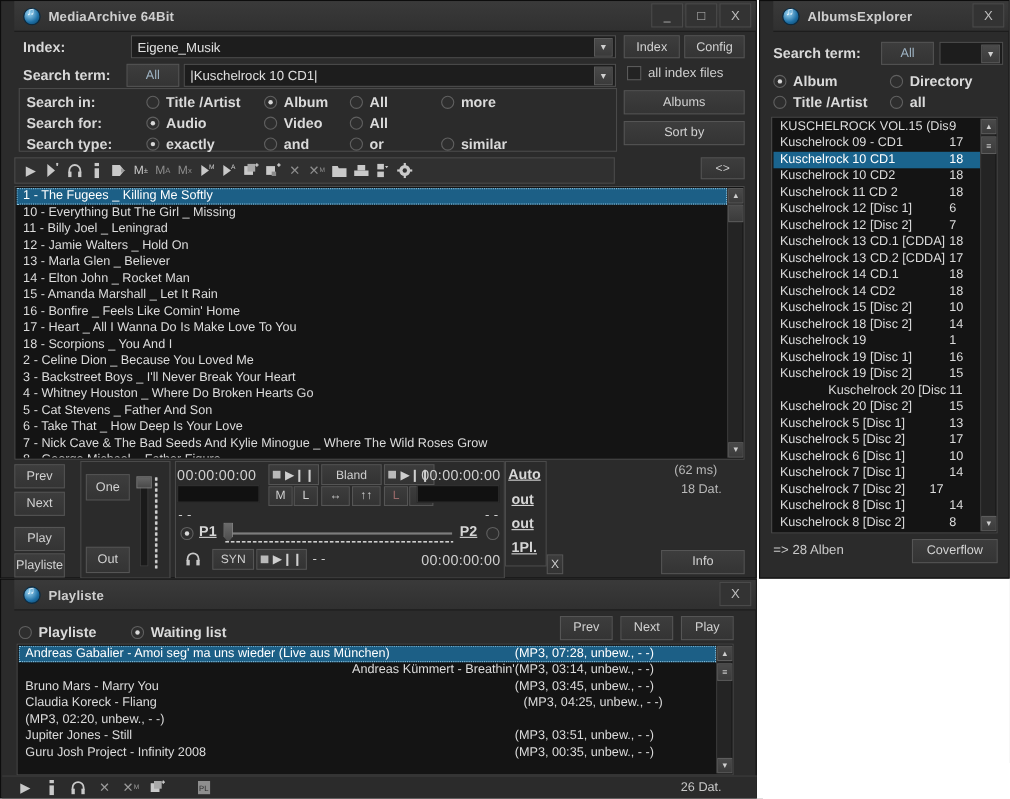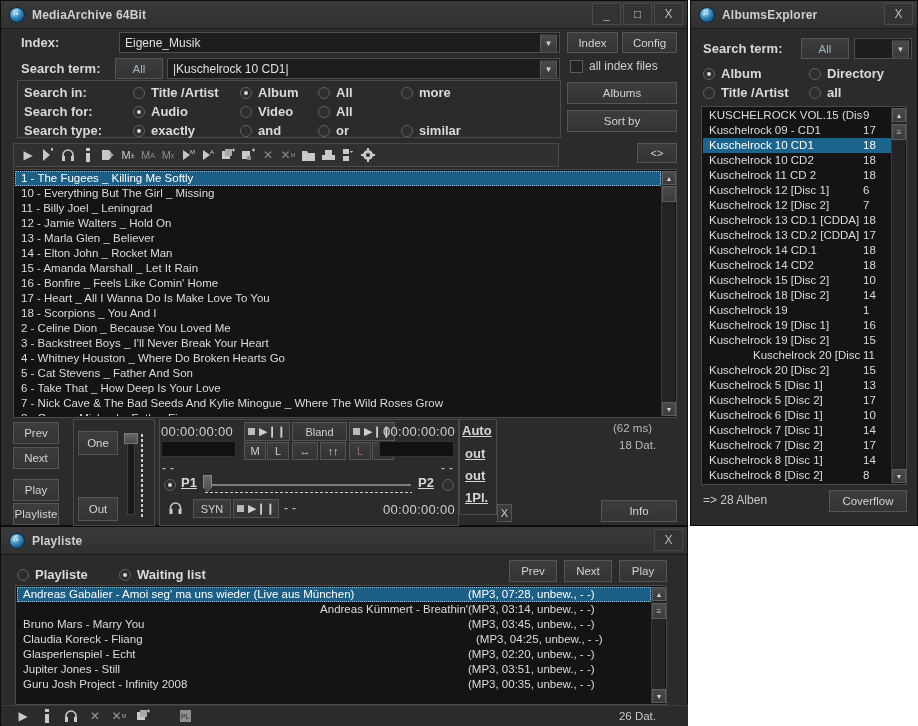--- a/index.html
+++ b/index.html
@@ -19,20 +19,21 @@
     background: #2b2b2b;
     border: 1px solid #0d0d0d;
   }
   .titlebar {
     height: 28px;
     background: linear-gradient(#3a3a3a, #303030);
     border-bottom: 1px solid #1c1c1c;
     display: flex; align-items: center;
     padding-left: 8px;
     position: relative;
+    margin-left: 12px;
   }
   .title-icon {
     width: 16px; height: 16px; border-radius: 50%;
     background: radial-gradient(circle at 35% 30%, #9fd8f5, #1d6fa5 60%, #0d3d5e);
     border: 1px solid #0b2a40;
     margin-right: 7px;
     flex: none;
     position: relative;
   }
   .title-icon::after {
@@ -583,21 +584,21 @@
             <span style="width: 22px; text-align: left; flex: 0 0 auto;">17</span>
           </div>
           <div class="row" style="display: flex; padding-right: 6px;">
             <span style="flex: 1 1 0%; overflow: hidden;">Kuschelrock 6 [Disc 1]</span>
             <span style="width: 22px; text-align: left; flex: 0 0 auto;">10</span>
           </div>
           <div class="row" style="display: flex; padding-right: 6px;">
             <span style="flex: 1 1 0%; overflow: hidden;">Kuschelrock 7 [Disc 1]</span>
             <span style="width: 22px; text-align: left; flex: 0 0 auto;">14</span>
           </div>
-          <div class="row" style="display: flex; padding-right: 6px;">
+          <div class="row" style="display: flex; padding-right: 24px;">
             <span style="flex: 1 1 0%; overflow: hidden;">Kuschelrock 7 [Disc 2]</span>
             <span style="width: 22px; text-align: left; flex: 0 0 auto;">17</span>
           </div>
           <div class="row" style="display: flex; padding-right: 6px;">
             <span style="flex: 1 1 0%; overflow: hidden;">Kuschelrock 8 [Disc 1]</span>
             <span style="width: 22px; text-align: left; flex: 0 0 auto;">14</span>
           </div>
           <div class="row" style="display: flex; padding-right: 6px;">
             <span style="flex: 1 1 0%; overflow: hidden;">Kuschelrock 8 [Disc 2]</span>
             <span style="width: 22px; text-align: left; flex: 0 0 auto;">8</span>
@@ -648,21 +649,20 @@
           </div>
           <div class="row" style="display: flex; padding-right: 8px;">
             <span style="flex: 1 1 0%; overflow: hidden;">Bruno Mars - Marry You</span>
             <span style="flex: 0 0 auto; width: 175px;">(MP3, 03:45, unbew., - -)</span>
           </div>
           <div class="row" style="display: flex; padding-right: 0;">
             <span style="flex: 1 1 0%; overflow: hidden;">Claudia Koreck - Fliang</span>
             <span style="flex: 0 0 auto; width: 175px;">(MP3, 04:25, unbew., - -)</span>
           </div>
           <div class="row" style="display: flex; padding-right: 8px;">
-            <span style="flex: 1 1 0%; overflow: hidden;">Glasperlenspiel - Echt</span>
             <span style="flex: 0 0 auto; width: 175px;">(MP3, 02:20, unbew., - -)</span>
           </div>
           <div class="row" style="display: flex; padding-right: 8px;">
             <span style="flex: 1 1 0%; overflow: hidden;">Jupiter Jones - Still</span>
             <span style="flex: 0 0 auto; width: 175px;">(MP3, 03:51, unbew., - -)</span>
           </div>
           <div class="row" style="display: flex; padding-right: 8px;">
             <span style="flex: 1 1 0%; overflow: hidden;">Guru Josh Project - Infinity 2008</span>
             <span style="flex: 0 0 auto; width: 175px;">(MP3, 00:35, unbew., - -)</span>
           </div>

